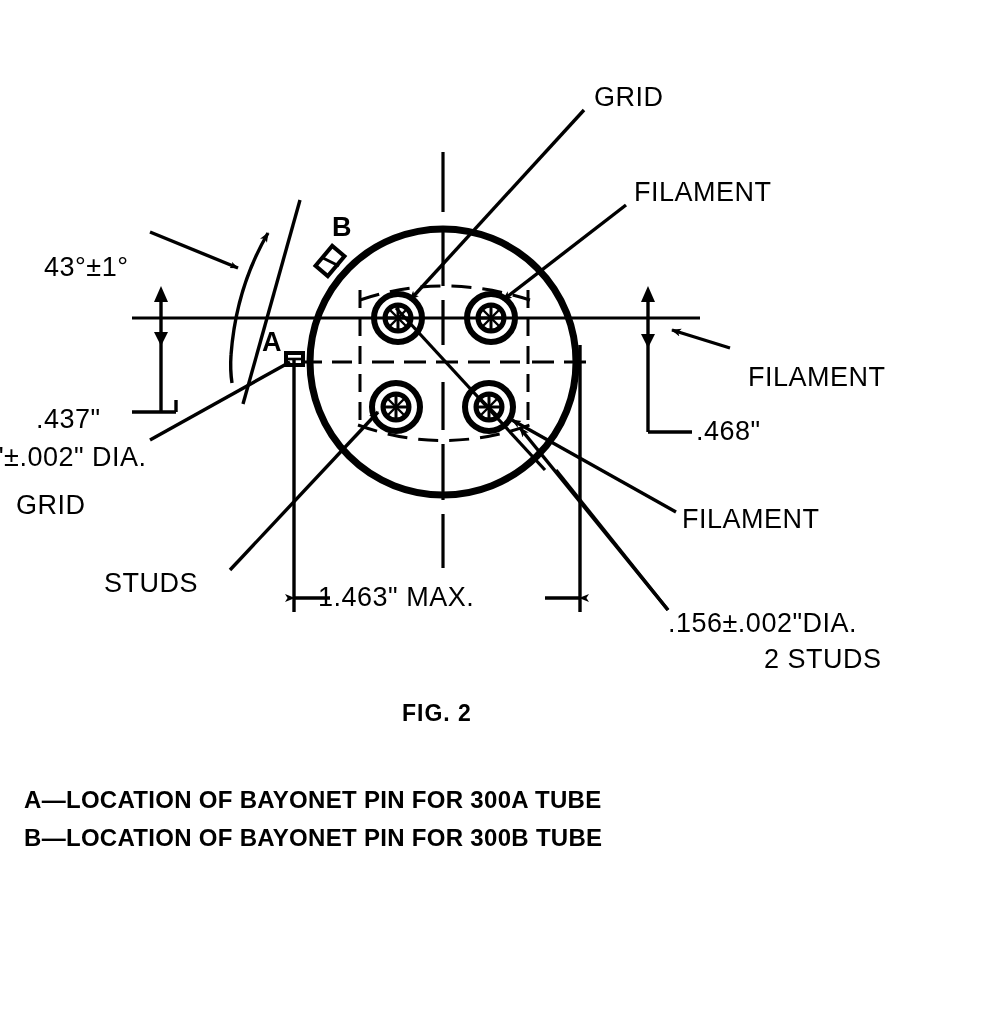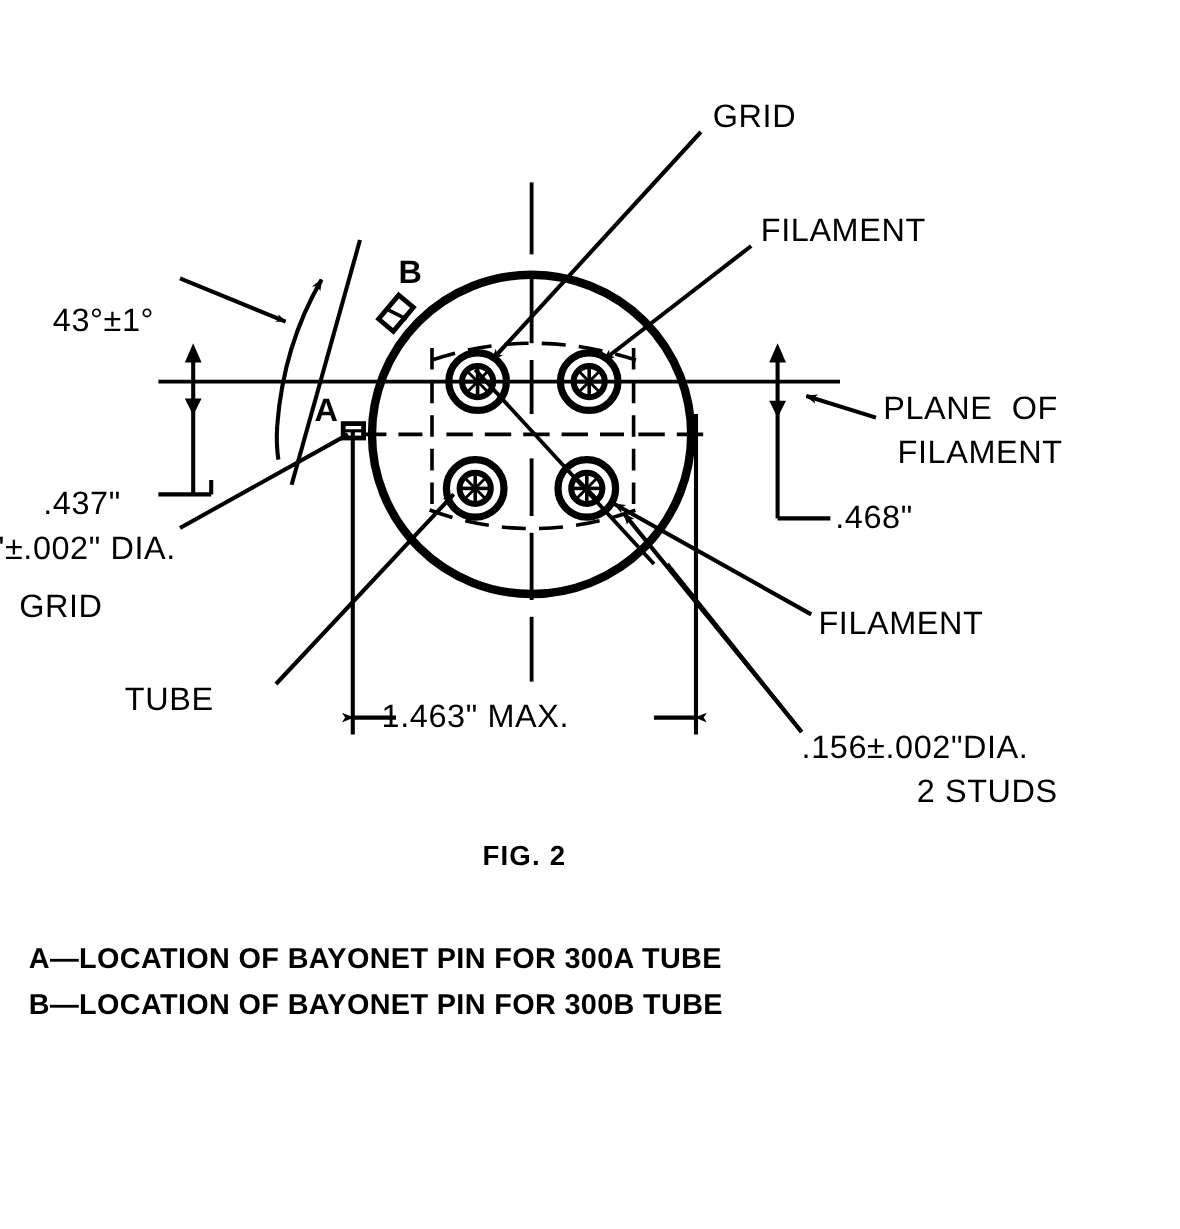--- a/index.html
+++ b/index.html
@@ -182,35 +182,34 @@
 
       <line x1="668" y1="610" x2="520" y2="428" marker-end="url(#arrow)"></line>
       <line x1="668" y1="610" x2="556" y2="470"></line>
 
       <line x1="150" y1="440" x2="290" y2="362"></line>
     </g>
   </svg>
 
   <div class="lbl lbl-lg" style="left:594px; top:82px;">GRID</div>
   <div class="lbl lbl-lg" style="left:634px; top:177px;">FILAMENT</div>
-  <div class="lbl lbl-lg" style="left:736px; top:325px;">PLANE  OF</div>
   <div class="lbl lbl-lg" style="left:748px; top:362px;">FILAMENT</div>
   <div class="lbl lbl-lg" style="left:682px; top:504px;">FILAMENT</div>
 
   <div class="lbl lbl-lg" style="left:44px; top:212px;margin-top:40px;">43°±1°</div>
   <div class="lbl lbl-lg" style="left:332px; top:212px; font-weight:600;">B</div>
   <div class="lbl lbl-lg" style="left:262px; top:327px; font-weight:600;">A</div>
 
   <div class="lbl lbl-lg" style="left:36px; top:404px;">.437"</div>
   <div class="lbl lbl-lg" style="left:696px; top:416px;">.468"</div>
 
   <div class="lbl lbl-lg" style="left:-6px; top:442px;">"±.002" DIA.</div>
   <div class="lbl lbl-lg" style="left:16px; top:490px;">GRID</div>
 
-  <div class="lbl lbl-lg" style="left:104px; top:568px;">TUBE</div>
+  <div class="lbl lbl-lg" style="left:104px; top:568px;">STUDS</div>
   <div class="lbl lbl-lg" style="left:318px; top:582px;">1.463" MAX.</div>
 
   <div class="lbl lbl-lg" style="left:668px; top:608px;">.156±.002"DIA.</div>
   <div class="lbl lbl-lg" style="left:716px; top:644px;margin-left:48px;">2 STUDS</div>
 
   <div class="fig-caption" style="left:402px; top:700px;">FIG. 2</div>
 
   <div class="legend" style="left:24px; top:786px;">A—LOCATION OF BAYONET PIN FOR 300A TUBE</div>
   <div class="legend" style="left:24px; top:824px;text-align:right;">B—LOCATION OF BAYONET PIN FOR 300B TUBE</div>
 

